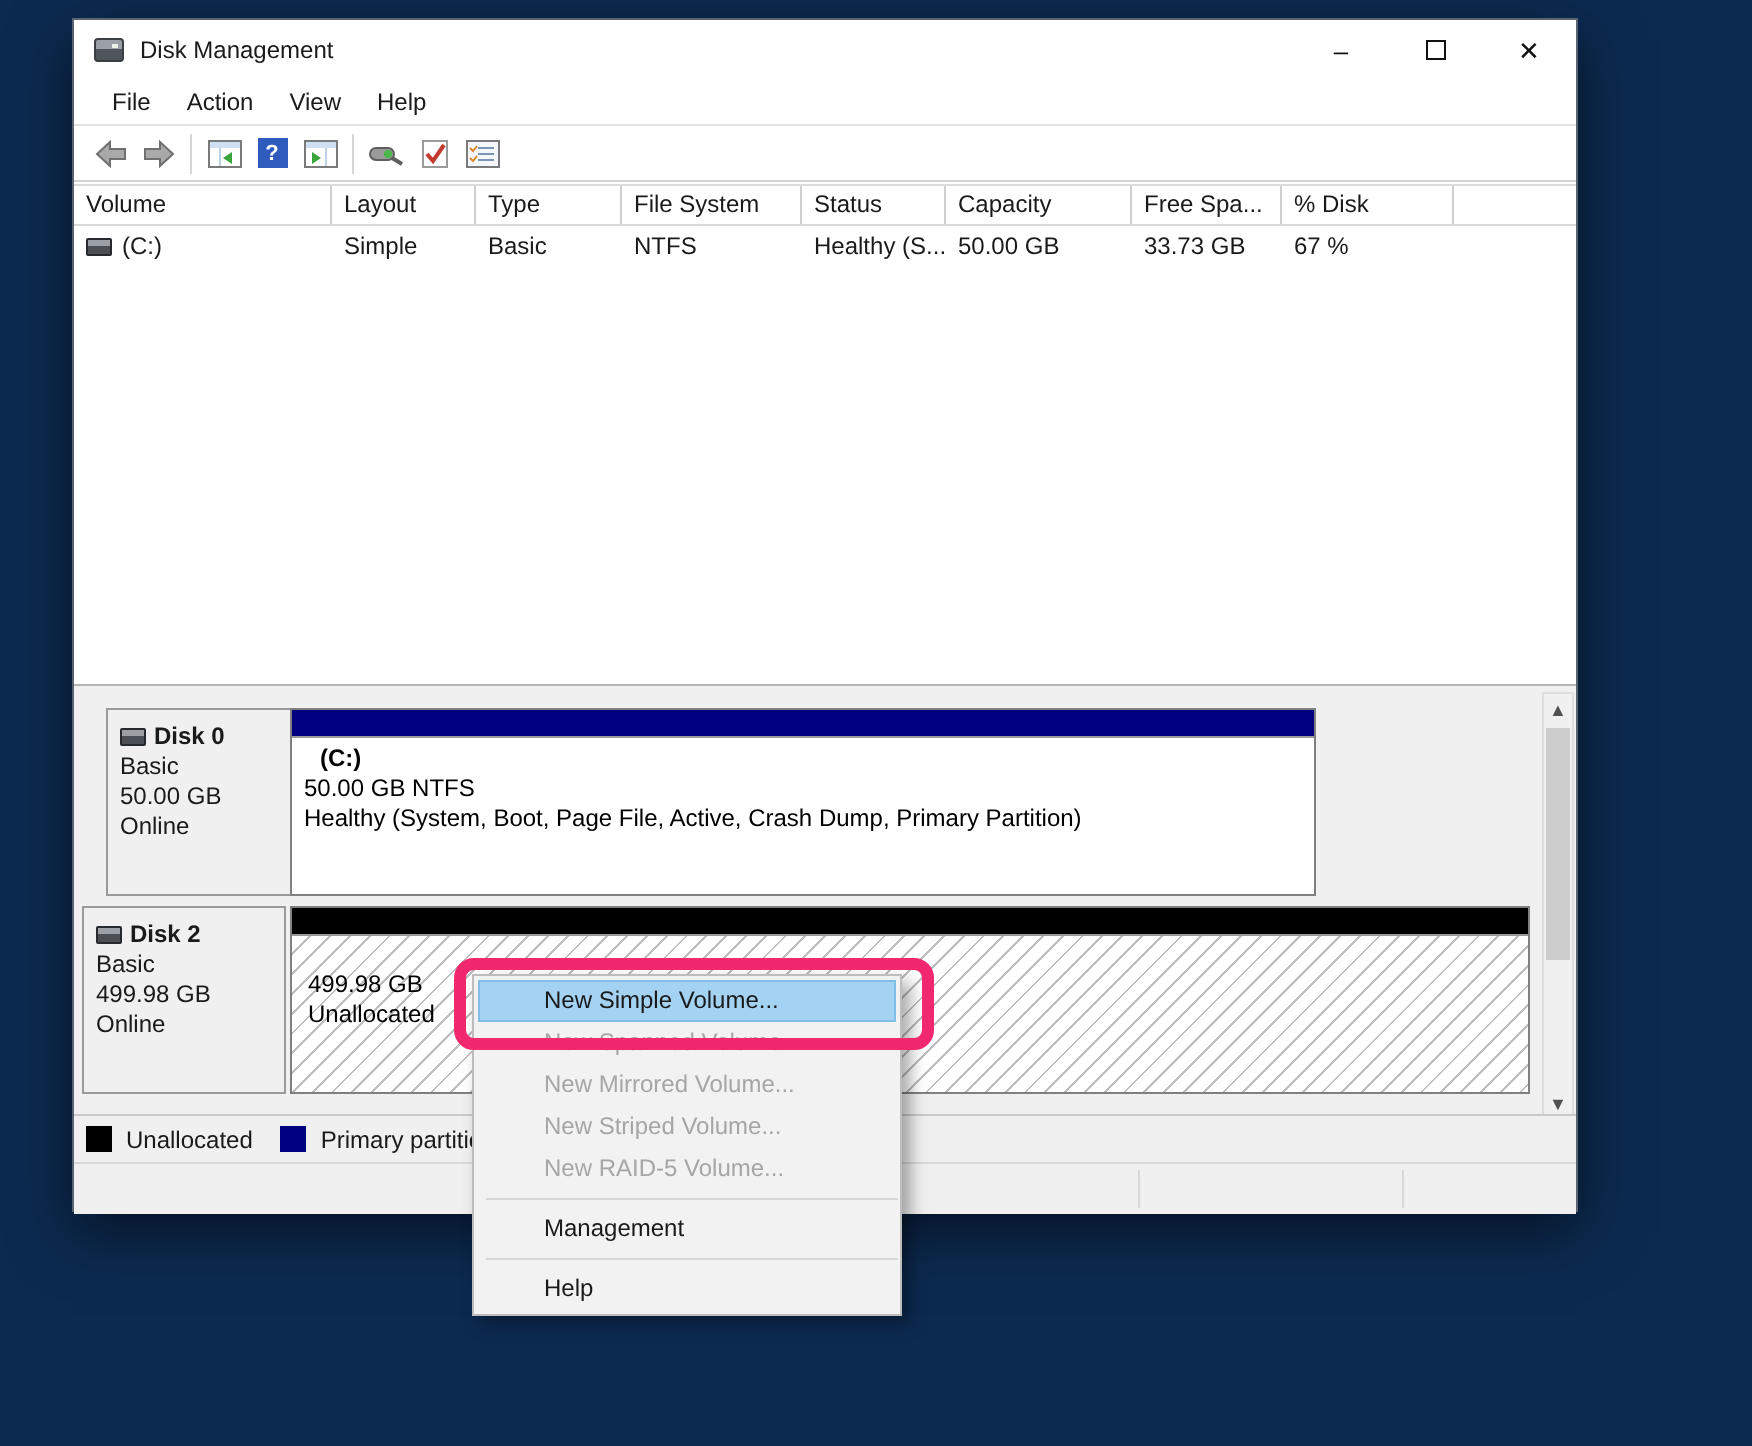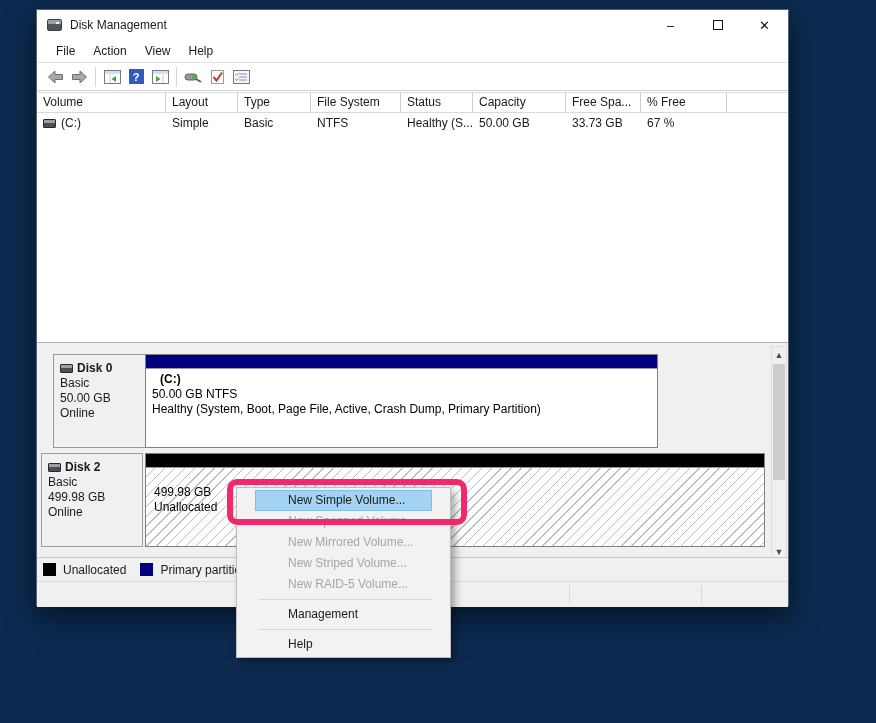--- a/index.html
+++ b/index.html
@@ -58,21 +58,21 @@
   .vthumb{position:absolute;left:1px;top:17px;width:12px;height:116px;background:#cdcdcd;}
   
   .legendbar{position:absolute;left:0;top:547px;width:100%;height:24px;background:#f0f0f0;border-top:1px solid #c9c9c9;
     display:flex;align-items:center;padding-left:6px;gap:14px;}
   .legitem{display:flex;align-items:center;gap:7px;font-size:12px;color:#1a1a1a;}
   .sq{width:13px;height:13px;display:inline-block;}
   .statusbar{position:absolute;left:0;top:571px;width:100%;height:26px;background:#f0f0f0;border-top:1px solid #d9d9d9;}
   .statussep{position:absolute;top:3px;bottom:3px;width:1px;background:#d9d9d9;}
   
   .ctxmenu{position:absolute;left:236px;top:487px;width:215px;background:#f2f2f2;border:1px solid #bdbdbd;
-    box-shadow:4px 4px 8px rgba(0,0,0,0.35);padding:2px 16px;z-index:40;}
+    box-shadow:4px 4px 8px rgba(0,0,0,0.35);padding:2px 0;z-index:40;}
   .mi{height:21px;line-height:21px;font-size:12px;color:#1a1a1a;padding-left:35px;white-space:nowrap;}
   .mi.disabled{color:#a6a6a6;}
   .mi.hl{background:#a3d2f3;box-shadow:inset 0 0 0 1px #82bde6;margin:0 2px;padding-left:33px;}
   .msep{height:9px;position:relative;}
   .msep:after{content:"";position:absolute;left:6px;right:1px;top:4px;height:1px;background:#d7d7d7;}
   
   .annotation{position:absolute;left:227px;top:479px;width:240px;height:46px;border:6px solid #f1286e;
     border-radius:10px;z-index:50;pointer-events:none;}
   svg{display:block;}
 </style>
@@ -164,21 +164,21 @@
     </div>
 
     <div class="listheader">
       <div class="hcell c0">Volume</div>
       <div class="hcell c1">Layout</div>
       <div class="hcell c2">Type</div>
       <div class="hcell c3">File System</div>
       <div class="hcell c4">Status</div>
       <div class="hcell c5">Capacity</div>
       <div class="hcell c6">Free Spa...</div>
-      <div class="hcell c7">% Free</div>
+      <div class="hcell c7">% Disk</div>
       <div class="hcell c8"></div>
     </div>
 
     <div class="listrow">
       <div class="rcell c0">
         <span class="drive"></span>
         <span>(C:)</span>
       </div>
       <div class="rcell c1">Simple</div>
       <div class="rcell c2">Basic</div>

